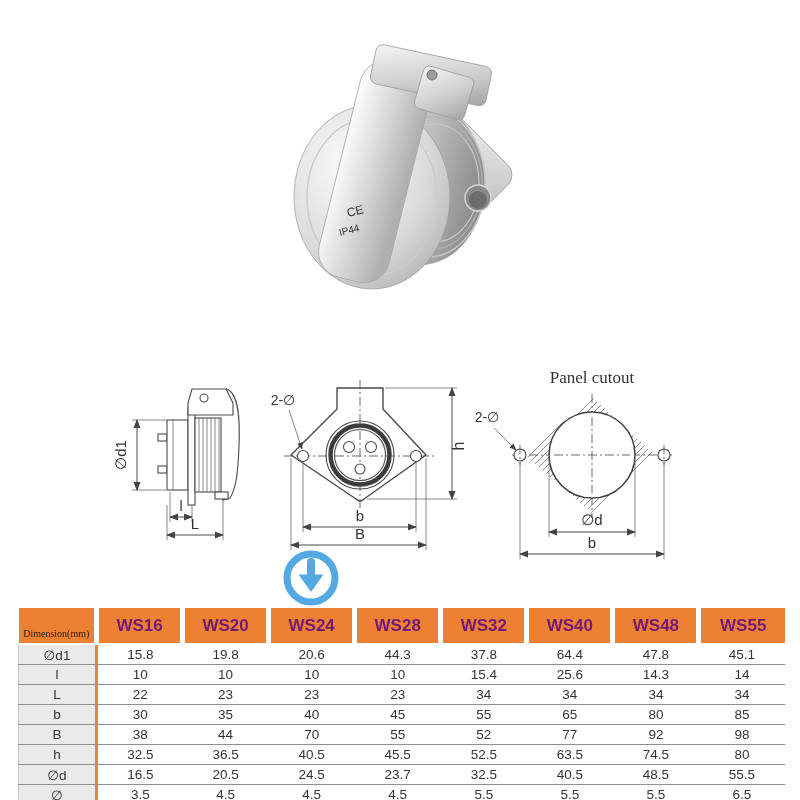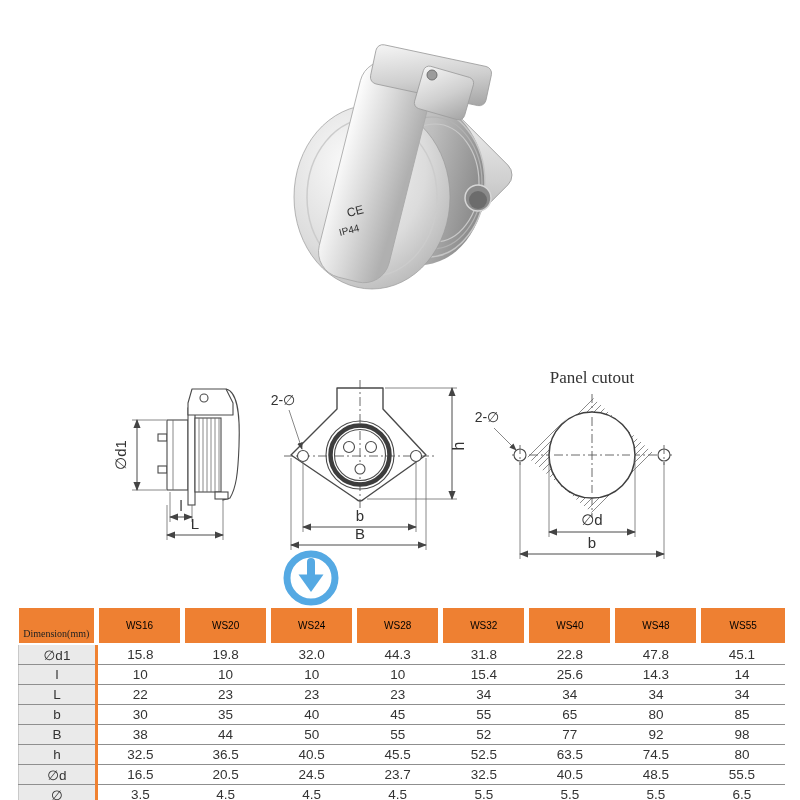--- a/index.html
+++ b/index.html
@@ -3,22 +3,22 @@
 <meta charset="utf-8">
 <style>
   html,body{margin:0;padding:0;background:#ffffff;width:800px;height:800px;overflow:hidden;
     font-family:"Liberation Sans",sans-serif;}
   #stage{position:relative;width:800px;height:800px;background:#fff;}
   .abs{position:absolute;}
 
   
   table.spec{position:absolute;left:18px;top:608px;width:767px;border-collapse:collapse;
     table-layout:fixed;font-family:"Liberation Sans",sans-serif;}
-  table.spec thead th{background:#EE8032;height:30px;font-size:10px;font-weight:400;
-    color:#000000;border-left:5px solid #fff;border-bottom:2px solid #fff;}
+  table.spec thead th{background:#EE8032;height:30px;font-size:17px;font-weight:700;
+    color:#701a75;border-left:5px solid #fff;border-bottom:2px solid #fff;}
   table.spec thead th.dimh{border-left:none;font-family:"Liberation Serif",serif;
     font-size:10px;vertical-align:bottom;padding-bottom:4px;color:#222;font-weight:400;}
   table.spec tbody th{background:#EAEAEA;border-right:3px solid #F08232;
     border-left:1px solid #c9c9c9;font-weight:400;font-size:13.5px;color:#333;
     border-bottom:1px solid #8f8f8f;height:17px;}
   table.spec tbody td{text-align:center;font-size:13.5px;color:#333;height:17px;
     border-bottom:1px solid #8f8f8f;background:#fff;}
   table.spec tbody tr:last-child td, table.spec tbody tr:last-child th{border-bottom:2px solid #9b9b9b;}
 
   
@@ -230,24 +230,24 @@
           <th>WS40</th>
           <th>WS48</th>
           <th>WS55</th>
         </tr>
       </thead>
     <tbody id="spec-tbody">
         <tr>
           <th>∅d1</th>
           <td>15.8</td>
           <td>19.8</td>
-          <td>32.0</td>
+          <td>20.6</td>
           <td>44.3</td>
-          <td>31.8</td>
-          <td>22.8</td>
+          <td>37.8</td>
+          <td>64.4</td>
           <td>47.8</td>
           <td>45.1</td>
         </tr>
         <tr>
           <th>l</th>
           <td>10</td>
           <td>10</td>
           <td>10</td>
           <td>10</td>
           <td>15.4</td>
@@ -274,21 +274,21 @@
           <td>45</td>
           <td>55</td>
           <td>65</td>
           <td>80</td>
           <td>85</td>
         </tr>
         <tr>
           <th>B</th>
           <td>38</td>
           <td>44</td>
-          <td>50</td>
+          <td>70</td>
           <td>55</td>
           <td>52</td>
           <td>77</td>
           <td>92</td>
           <td>98</td>
         </tr>
         <tr>
           <th>h</th>
           <td>32.5</td>
           <td>36.5</td>

